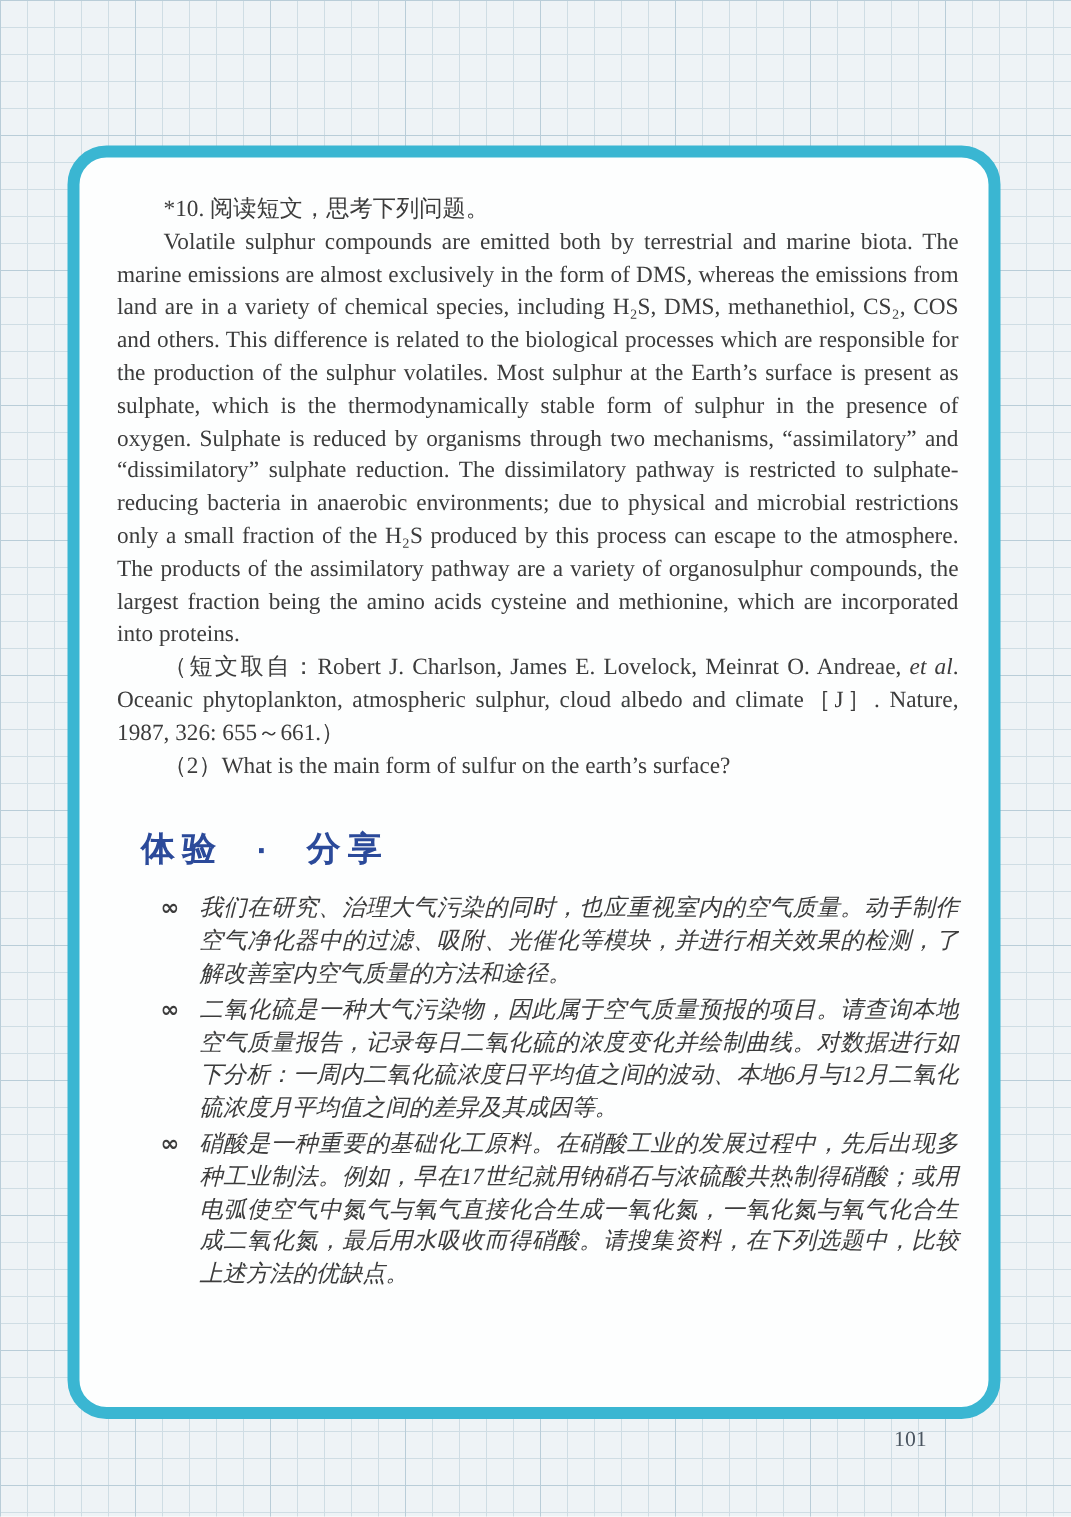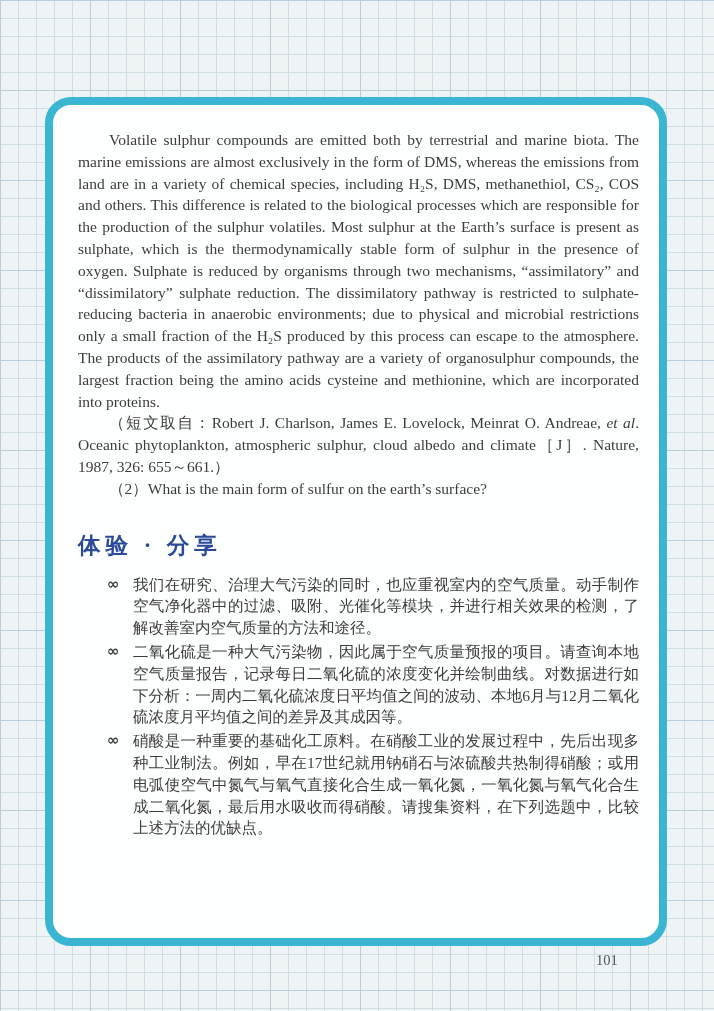--- a/index.html
+++ b/index.html
@@ -29,59 +29,60 @@
     border: 8px solid #3ab6d2;
     border-radius: 26px;
     padding: 24px 20px 0 25px;
   }
   .card p { margin: 0; font-size: 15.5px; line-height: 21.8px; }
   .justify { text-align: justify; text-justify: inter-word; }
   .indent { text-indent: 2em; }
   .heading { margin-bottom: 1px; }
   .citation em { }
   .section-title {
-    margin: 31px 0 13px 0;
-    font-family: Liberation Serif, serif;
+    margin: 31px 0 13px 16px;
+    font-family: Liberation Mono, monospace;
     font-weight: bold;
     font-size: 22.5px;
     line-height: 30px;
     letter-spacing: 5px;
     color: #2b4a9a;
   }
   .topic {
     display: flex;
     align-items: flex-start;
     margin: 2px 0 0 29px;
   }
   .topic .marker {
     flex: 0 0 26px;
     font-family: "DejaVu Sans", sans-serif;
     font-weight: bold;
     font-size: 15px;
     line-height: 21.8px;
     color: #3c3c3c;
   }
-  .topic p { flex: 1; }
+  .topic p { flex: 1; font-style: italic; }
   .page-number {
     position: absolute;
     left: 596px;
     top: 952px;
     width: 60px;
     text-align: left;
     font-size: 14.5px;
     color: #4a5560;
   }
 </style>
 </head>
 <body>
 
 <div class="page">
 
   <div class="card">
 
+    <p class="heading indent">*10. 阅读短文，思考下列问题。</p>
 
     <p class="passage indent justify">Volatile sulphur compounds are emitted both by terrestrial and marine biota. The marine emissions are almost exclusively in the form of DMS, whereas the emissions from land are in a variety of chemical species, including H₂S, DMS, methanethiol, CS₂, COS and others. This difference is related to the biological processes which are responsible for the production of the sulphur volatiles. Most sulphur at the Earth’s surface is present as sulphate, which is the thermodynamically stable form of sulphur in the presence of oxygen. Sulphate is reduced by organisms through two mechanisms, “assimilatory” and “dissimilatory” sulphate reduction. The dissimilatory pathway is restricted to sulphate-reducing bacteria in anaerobic environments; due to physical and microbial restrictions only a small fraction of the H₂S produced by this process can escape to the atmosphere. The products of the assimilatory pathway are a variety of organosulphur compounds, the largest fraction being the amino acids cysteine and methionine, which are incorporated into proteins.</p>
 
     <p class="citation indent justify"><span>（短文取自：Robert J. Charlson, James E. Lovelock, Meinrat O. Andreae, </span><em>et al</em><span>. Oceanic phytoplankton, atmospheric sulphur, cloud albedo and climate［J］. Nature, 1987, 326: 655～661.）</span></p>
 
 
     <p class="subq indent">（2）What is the main form of sulfur on the earth’s surface?</p>
 
     <h2 class="section-title">体验 · 分享</h2>
 

